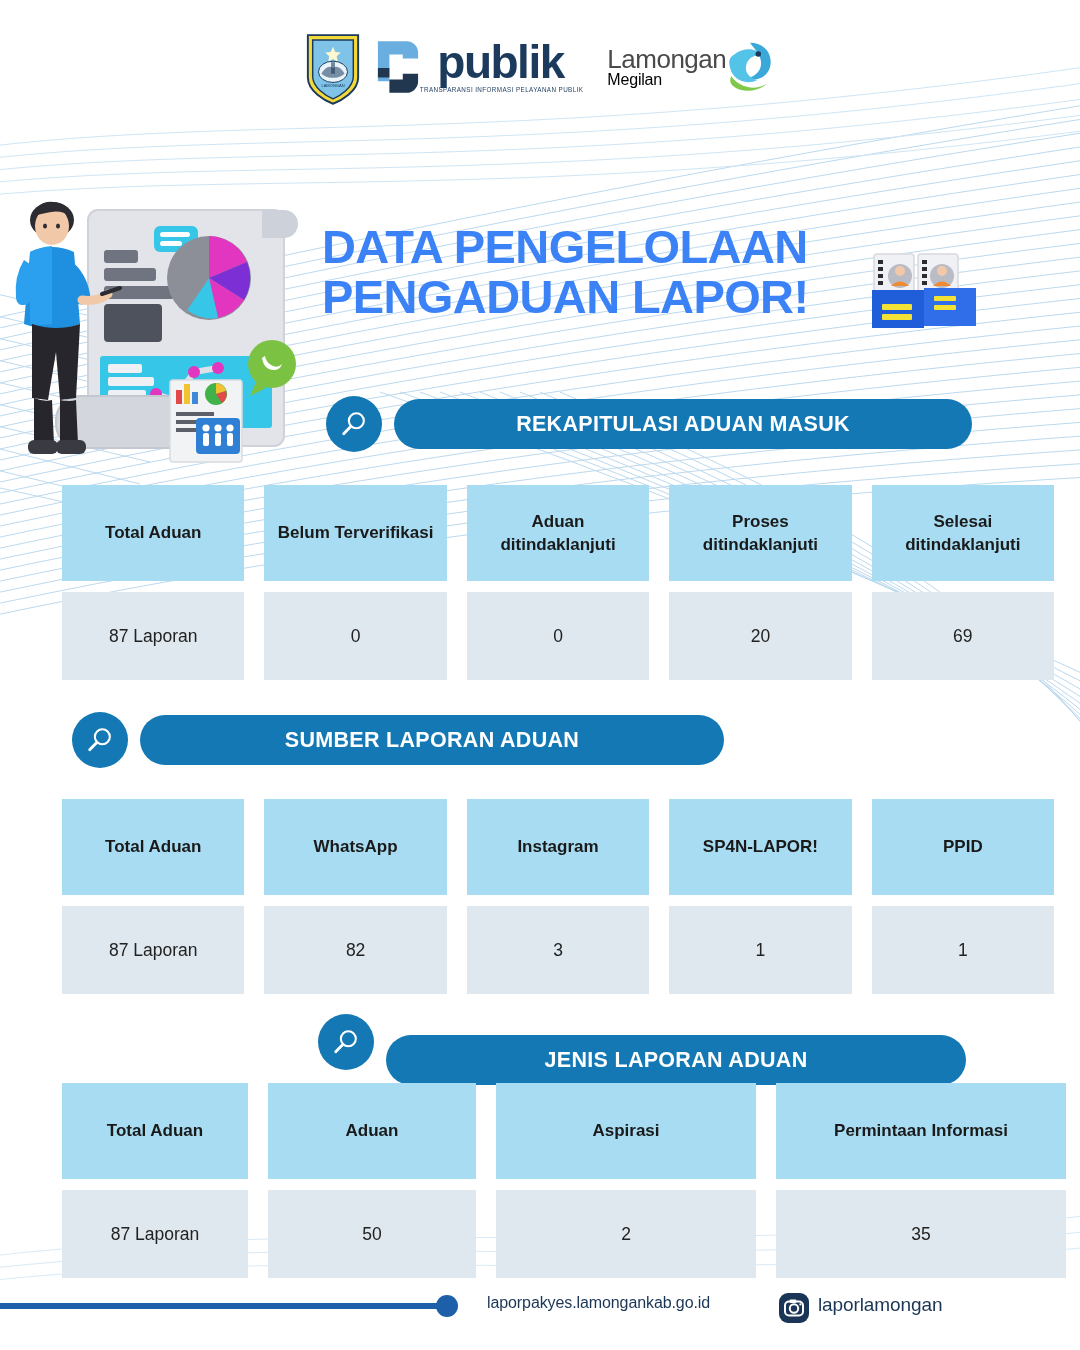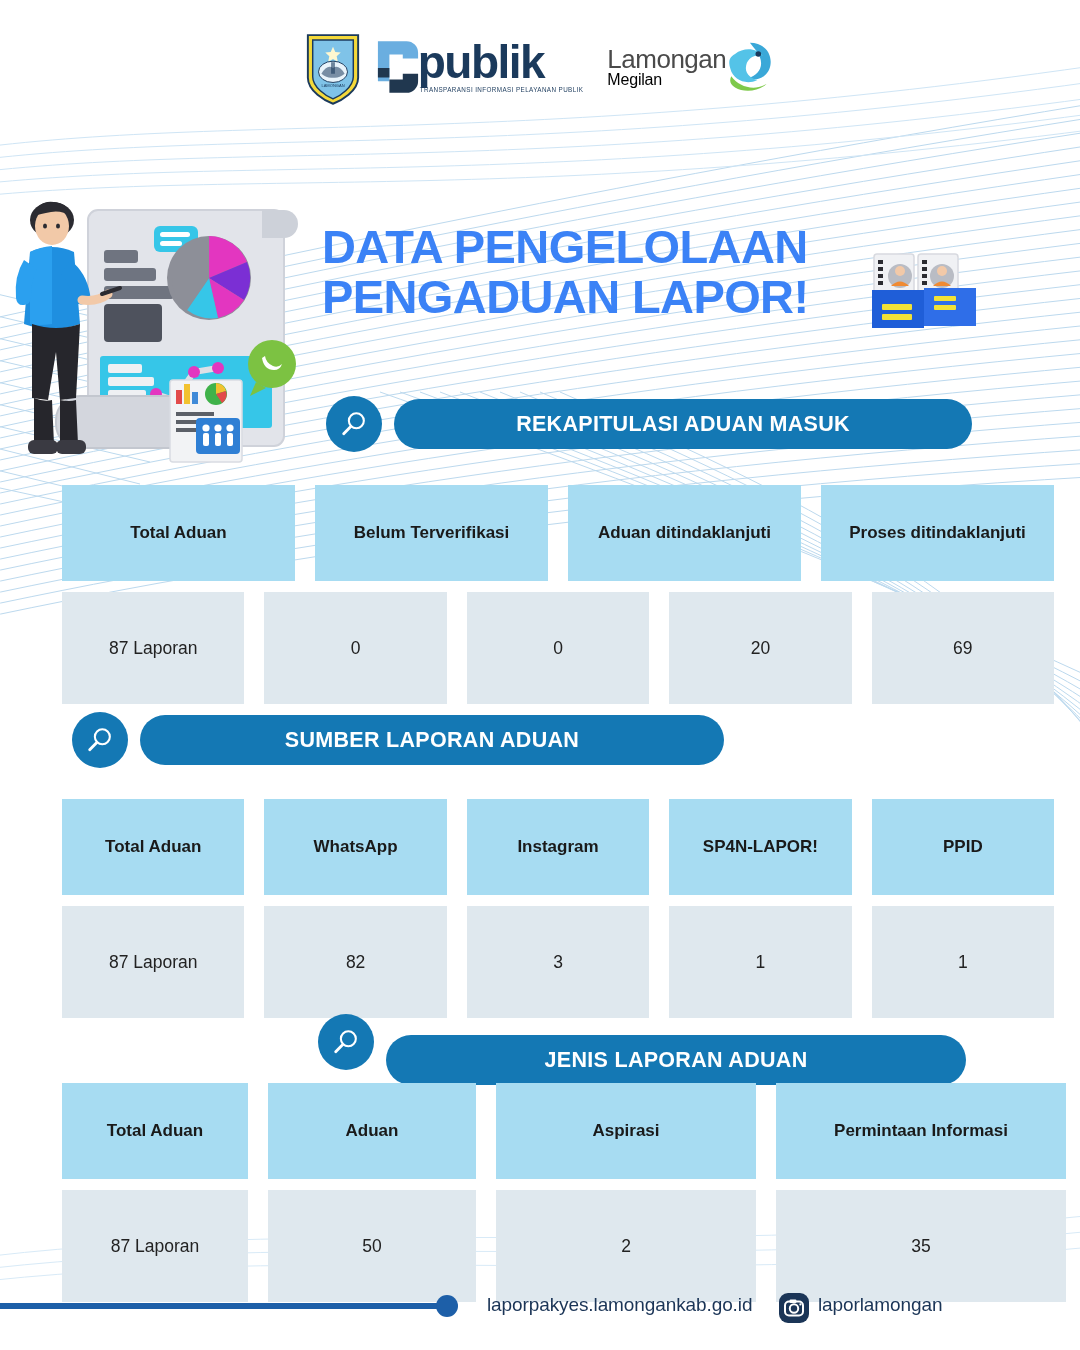--- a/index.html
+++ b/index.html
@@ -17,21 +17,21 @@
   
   .logo-bar {
     position:absolute; top:26px; left:0; width:1080px; height:82px;
     display:flex; align-items:center; justify-content:center; gap:14px; z-index:5;
   }
   .logo-lamongan-crest { width:58px; height:76px; }
   .logo-publik { display:flex; align-items:center; }
   .logo-publik-mark { width:44px; height:56px; }
   .publik-word {
     font-size:46px; font-weight:bold; color:#1b3a5c; letter-spacing:-1.5px;
-    line-height:0.95; margin-left:-2px;
+    line-height:0.95; margin-left:-2px;text-align:center;
   }
   .publik-tag { font-size:6.3px; color:#1b3a5c; letter-spacing:0.4px; margin-top:1px; }
   .lamongan-lock { display:flex; align-items:center; gap:2px; margin-left:10px; }
   .lamongan-text { line-height:1.0; }
   .lamongan-main { font-size:26px; color:#4a4a4a; letter-spacing:-0.5px; }
   .lamongan-sub { font-size:16px; color:#000000; letter-spacing:-0.2px; }
   .lamongan-swirl { width:54px; height:58px; margin-left:-6px; }
 
   
   .hero-illustration { position:absolute; left:4px; top:168px; width:320px; height:310px; z-index:3; }
@@ -70,41 +70,41 @@
   .tr.head { margin-bottom:11px; }
   .cell {
     display:flex; align-items:center; justify-content:center; text-align:center;
     padding:4px 6px;
   }
   .tr.head .cell {
     background:#a7dcf2; height:96px;
     font-size:17px; font-weight:bold; color:#1a1a1a; line-height:1.38;
   }
   .tr.body .cell {
-    background:#dfe8ee; height:112px;
+    background:#dfe8ee; height:88px;
     font-size:17.5px; font-weight:normal; color:#222222;
   }
 
   #table1 { top:485px; }
   #table2 { top:799px; }
   #table3 { top:1083px; }
 
   
   #table1 .cell, #table2 .cell { flex:1 1 0; }
   #table3 .c0 { flex:0 0 186px; }
   #table3 .c1 { flex:0 0 208px; }
   #table3 .c2 { flex:0 0 260px; }
   #table3 .c3 { flex:0 0 290px; }
 
   
   .footer-line { position:absolute; left:0; top:1303px; width:452px; height:6px; background:#1d5fa8; z-index:4; }
   .footer-dot { position:absolute; left:436px; top:1295px; width:22px; height:22px; border-radius:50%; background:#1d5fa8; z-index:5; }
   .footer-web {
     position:absolute; left:487px; top:1294px; z-index:5;
-    font-size:19px; color:#1b3557; letter-spacing:-0.1px;
+    font-size:16px; color:#1b3557; letter-spacing:-0.1px;
   }
   .footer-ig-icon { position:absolute; left:779px; top:1293px; width:30px; height:30px; z-index:5; }
   .footer-ig-text {
     position:absolute; left:818px; top:1294px; z-index:5;
     font-size:19px; color:#1b3557; letter-spacing:-0.1px;
   }
 </style>
 </head>
 <body>
 
@@ -344,20 +344,21 @@
     </div>
     <div class="banner-pill">REKAPITULASI ADUAN MASUK</div>
   </div>
 
   <div class="table" id="table1">
     <div class="tr head">
       <div class="cell c0">Total Aduan</div>
       <div class="cell c1">Belum Terverifikasi</div>
       <div class="cell c2">Aduan ditindaklanjuti</div>
       <div class="cell c3">Proses ditindaklanjuti</div>
+      <div class="cell c4">Selesai ditindaklanjuti</div>
     </div>
     <div class="tr body">
       <div class="cell c0">87 Laporan</div>
       <div class="cell c1">0</div>
       <div class="cell c2">0</div>
       <div class="cell c3">20</div>
       <div class="cell c4">69</div>
     </div>
   </div>
 

